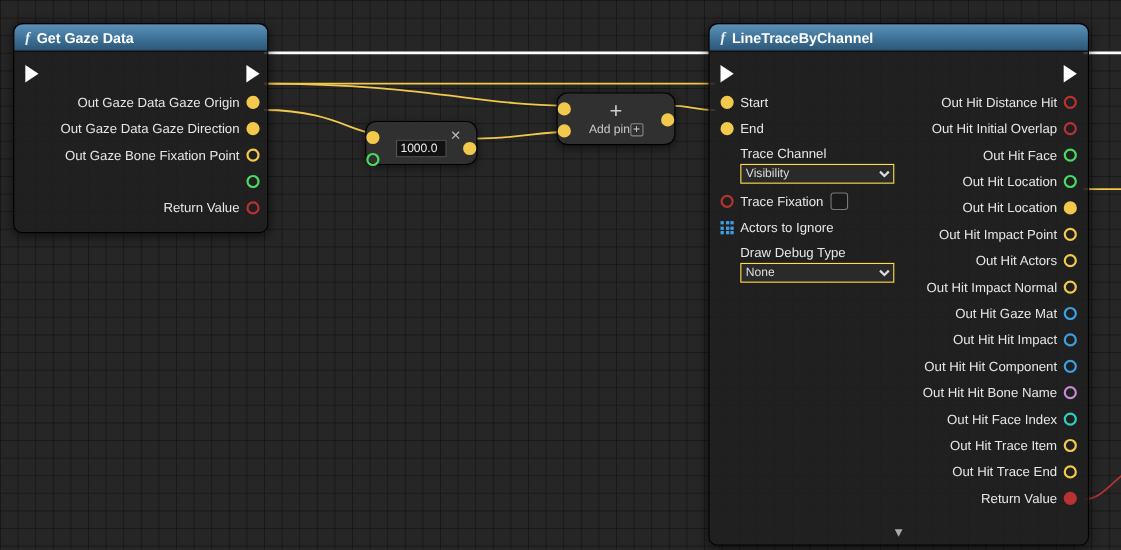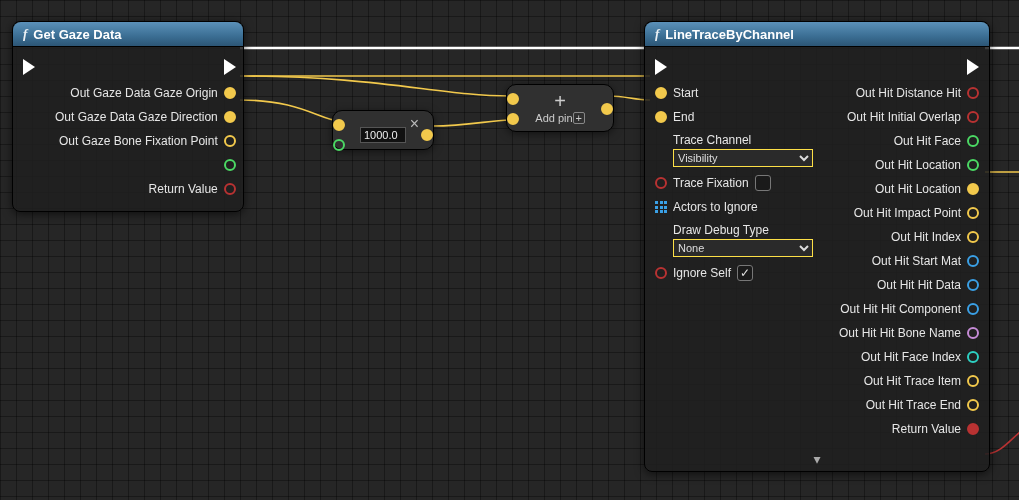--- a/index.html
+++ b/index.html
@@ -242,25 +242,20 @@
       </div>
       <div class="row" style="height:auto;align-items:flex-start;padding-top:4px;padding-bottom:4px;flex-direction:column;gap:2px;">
         <span class="label" style="margin-left:18px;">Draw Debug Type</span>
         <div style="display:flex;align-items:center;gap:6px;">
           <span style="width:12px;"></span>
           <select class="ue">
             <option>None</option>
           </select>
         </div>
       </div>
-      <div class="row">
-        <span class="pin c-bool"></span>
-        <span class="label">Ignore Self</span>
-        <span class="chk on"></span>
-      </div>
     </div>
 
     <div>
       <div class="row exec right">
           <span class="exec-pin"></span>
         </div>
       <div class="row right">
           <span class="label">Out Hit Distance Hit</span>
           <span class="pin c-bool"></span>
         </div>
@@ -278,29 +273,33 @@
         </div>
       <div class="row right">
           <span class="label">Out Hit Location</span>
           <span class="pin c-vec filled"></span>
         </div>
       <div class="row right">
           <span class="label">Out Hit Impact Point</span>
           <span class="pin c-vec"></span>
         </div>
       <div class="row right">
-          <span class="label">Out Hit Index</span>
-          <span class="pin c-vec"></span>
-        </div>
-      <div class="row right">
-          <span class="label">Out Hit Start Mat</span>
+          <span class="label">Out Hit Actors</span>
+          <span class="pin c-vec"></span>
+        </div>
+      <div class="row right">
+          <span class="label">Out Hit Impact Normal</span>
+          <span class="pin c-vec"></span>
+        </div>
+      <div class="row right">
+          <span class="label">Out Hit Gaze Mat</span>
           <span class="pin c-obj"></span>
         </div>
       <div class="row right">
-          <span class="label">Out Hit Hit Data</span>
+          <span class="label">Out Hit Hit Impact</span>
           <span class="pin c-obj"></span>
         </div>
       <div class="row right">
           <span class="label">Out Hit Hit Component</span>
           <span class="pin c-obj"></span>
         </div>
       <div class="row right">
           <span class="label">Out Hit Hit Bone Name</span>
           <span class="pin c-name"></span>
         </div>

